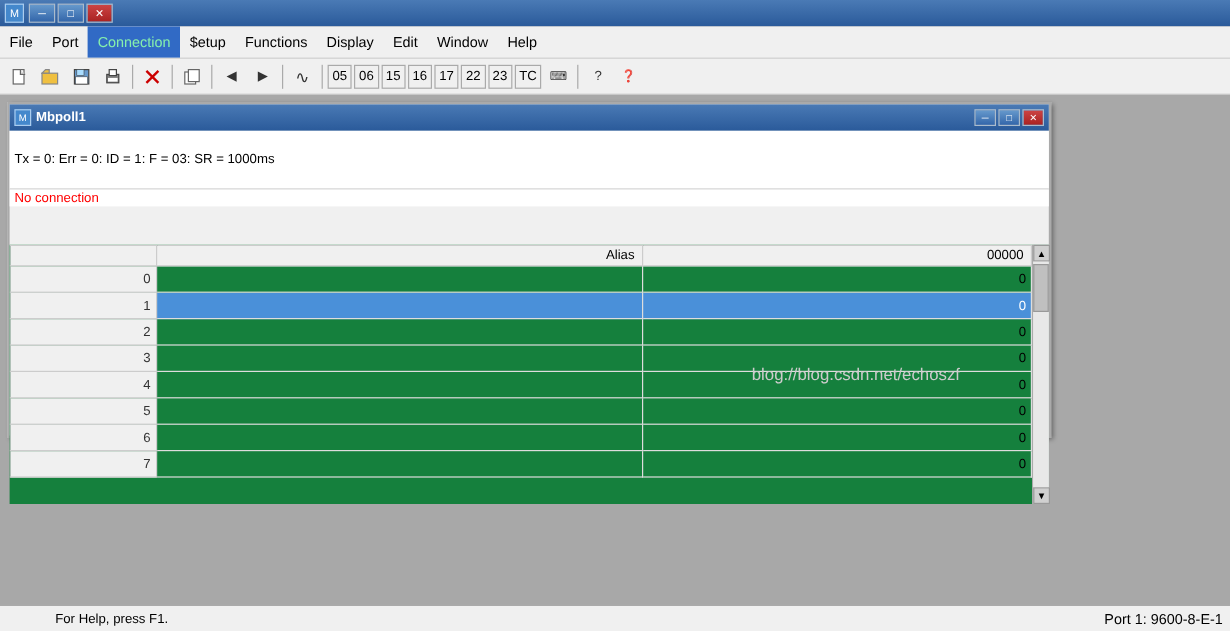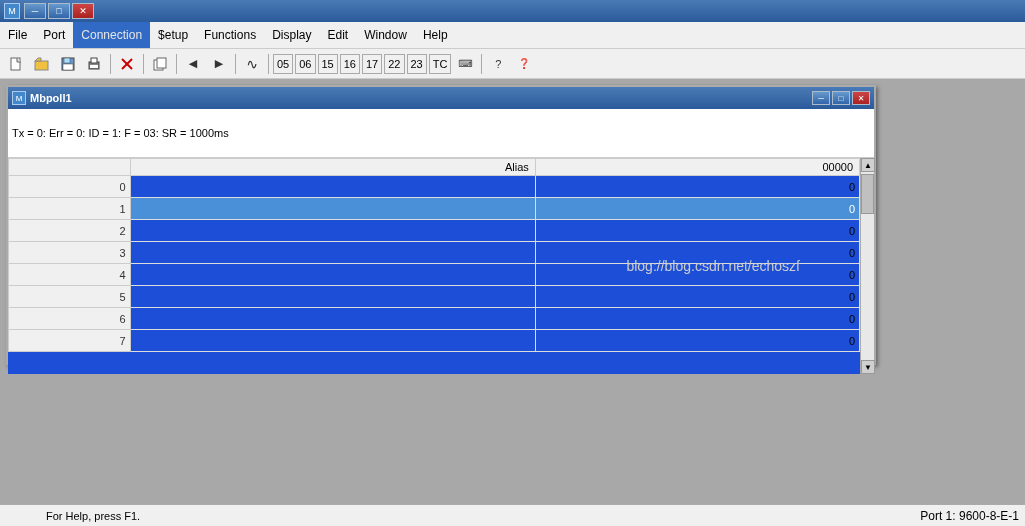--- a/index.html
+++ b/index.html
@@ -75,21 +75,21 @@
       padding: 2px 8px;
       font-size: 12px;
       color: #000;
       cursor: pointer;
       height: 100%;
       display: flex;
       align-items: center;
     }
     .menu-item.active {
       background: #316ac5;
-      color: #e5e5e5;
+      color: #86efac;
     }
 
     
     .toolbar {
       background: #f0f0f0;
       height: 30px;
       display: flex;
       align-items: center;
       padding: 2px 4px;
       gap: 2px;
@@ -190,22 +190,23 @@
     .no-connection {
       color: red;
       font-size: 11px;
       padding: 1px 4px;
       background: white;
     }
 
     
     .data-area {
       display: flex;
-      background: #1d4ed8;
+      background: #15803d;
       height: calc(100% - 60px);
+      margin-top: 32px;
     }
     table {
       border-collapse: collapse;
       width: 100%;
     }
     table th {
       background: #f0f0f0;
       border: 1px solid #ccc;
       padding: 2px 6px;
       font-size: 11px;
@@ -410,20 +411,21 @@
       <div class="title-bar-icon" style="width:14px;height:14px;font-size:8px;">M</div>
       <span class="inner-title-text">Mbpoll1</span>
       <div class="inner-title-buttons">
         <div class="inner-btn">─</div>
         <div class="inner-btn">□</div>
         <div class="inner-btn close">✕</div>
       </div>
     </div>
 
     <div class="window-status">Tx = 0: Err = 0: ID = 1: F = 03: SR = 1000ms</div>
+    <div class="no-connection">No connection</div>
 
     <div class="data-area">
       <div style="flex:1; overflow:hidden; position:relative;">
         <table>
           <thead>
             <tr>
               <th style="width:30px; text-align:right; background:#f0f0f0; border:1px solid #ccc;"></th>
               <th class="alias-col">Alias</th>
               <th class="val-col">00000</th>
             </tr>

